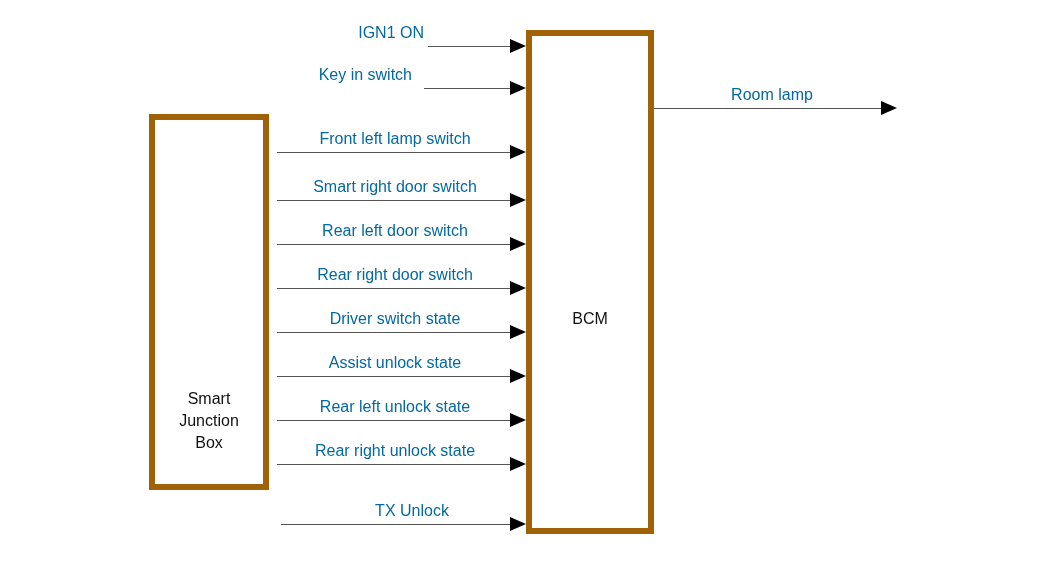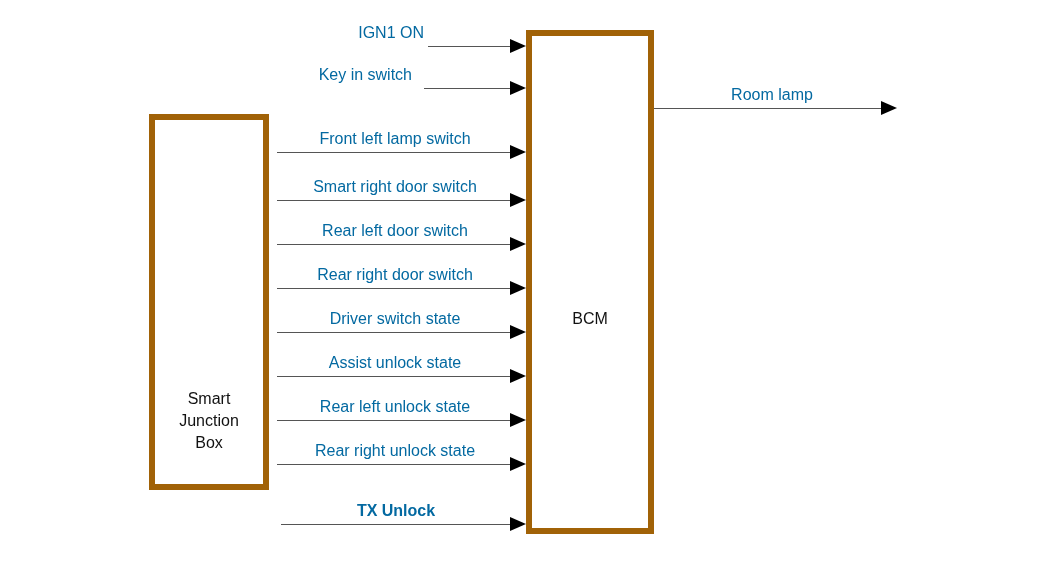--- a/index.html
+++ b/index.html
@@ -133,21 +133,21 @@
         <div class="txt center" style="left: 395px;">Rear left unlock state</div>
       </div>
       <div class="sig" style="left: 0px; top: 464px;">
         <div class="line" style="left: 277px; width: 233px;"></div>
         <div class="head" style="left: 510px;"></div>
         <div class="txt center" style="left: 395px;">Rear right unlock state</div>
       </div>
       <div class="sig" style="left: 0px; top: 524px;">
         <div class="line" style="left: 281px; width: 229px;"></div>
         <div class="head" style="left: 510px;"></div>
-        <div class="txt center" style="left: 396px; font-weight: bold;">TX Unlock</div>
+        <div class="txt center" style="left: 412px;">TX Unlock</div>
       </div>
       <div class="sig" style="left: 0px; top: 108px;">
         <div class="line" style="left: 654px; width: 227px;"></div>
         <div class="head" style="left: 881px;"></div>
         <div class="txt center" style="left: 772px;">Room lamp</div>
       </div>
     </div>
 
 </div>
 

